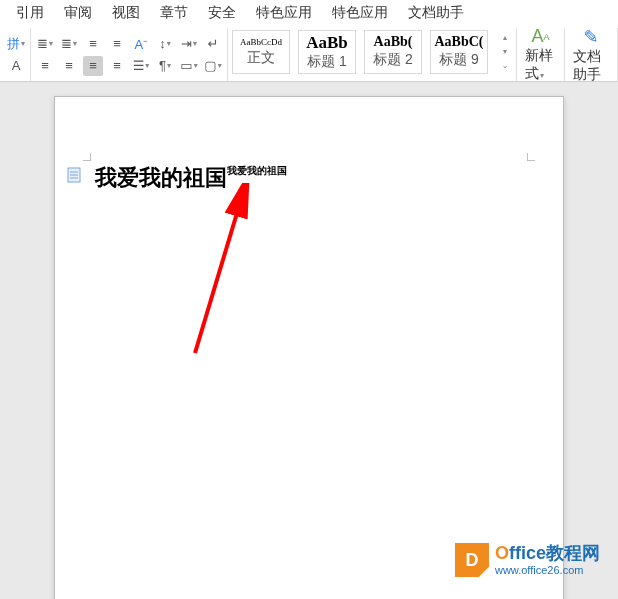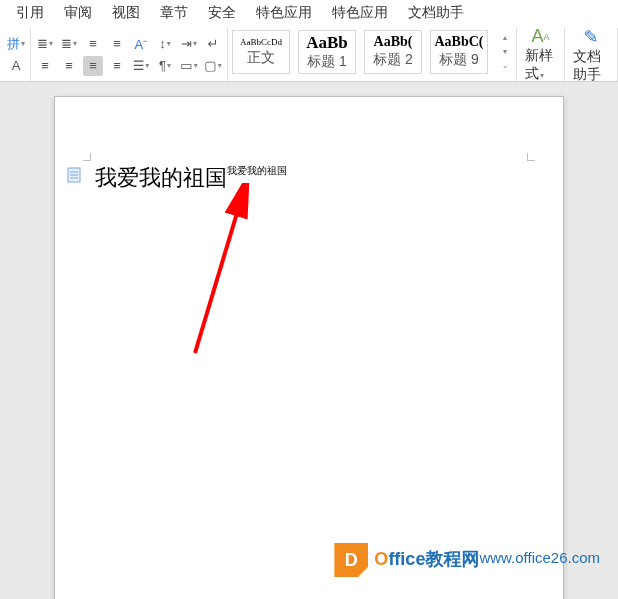--- a/index.html
+++ b/index.html
@@ -74,40 +74,40 @@
       height: 520px;
       background: #fff;
       border: 1px solid #bcbcbc;
       box-shadow: 0 2px 6px rgba(0,0,0,0.15);
       position: relative;
     }
     .margin-mark { position: absolute; width: 8px; height: 8px; border: 1px solid #c0c0c0; }
     .mm-tl { top: 56px; left: 28px; border-top: none; border-left: none; }
     .mm-tr { top: 56px; right: 28px; border-top: none; border-right: none; }
     .doc-icon { position: absolute; top: 70px; left: 12px; width: 14px; height: 16px; }
-    .doc-text-line { position: absolute; top: 66px; left: 40px; font-family: "SimSun", serif; }
+    .doc-text-line { position: absolute; top: 66px; left: 40px; font-family: "SimSun", serif; font-weight: bold; }
     .main-text { font-size: 22px; color: #000; }
     .sup-text { font-size: 10px; color: #000; vertical-align: super; position: relative; top: -6px; }
     .arrow-svg { position: absolute; top: 86px; left: 130px; pointer-events: none; }
     .watermark {
       position: absolute; right: 18px; bottom: 26px;
       display: flex; align-items: center; gap: 6px;
       font-family: Arial, sans-serif;
     }
     .wm-badge {
       width: 34px; height: 34px; background: #f28b1d;
       display: flex; align-items: center; justify-content: center;
       font-weight: bold; color: #fff; font-size: 18px;
       clip-path: polygon(0 0, 100% 0, 100% 70%, 70% 100%, 0 100%);
     }
-    .wm-text { display: flex; flex-direction: row; line-height: 1.1; }
+    .wm-text { display: flex; flex-direction: column; line-height: 1.1; }
     .wm-line1 { font-size: 18px; font-weight: bold; }
     .wm-line1 .o-orange { color: #f28b1d; }
     .wm-line1 .rest { color: #1e6fb8; }
-    .wm-line2 { font-size: 15px; color: #1e6fb8; }
+    .wm-line2 { font-size: 11px; color: #1e6fb8; }
     .assist-col .big-ico { color: #2a7de1; }
     .newstyle-ico { color: #6aa84f; }
   </style>
 </head>
 <body>
 
 <div class="menubar">
   <span>引用</span>
   <span>审阅</span>
   <span>视图</span>

